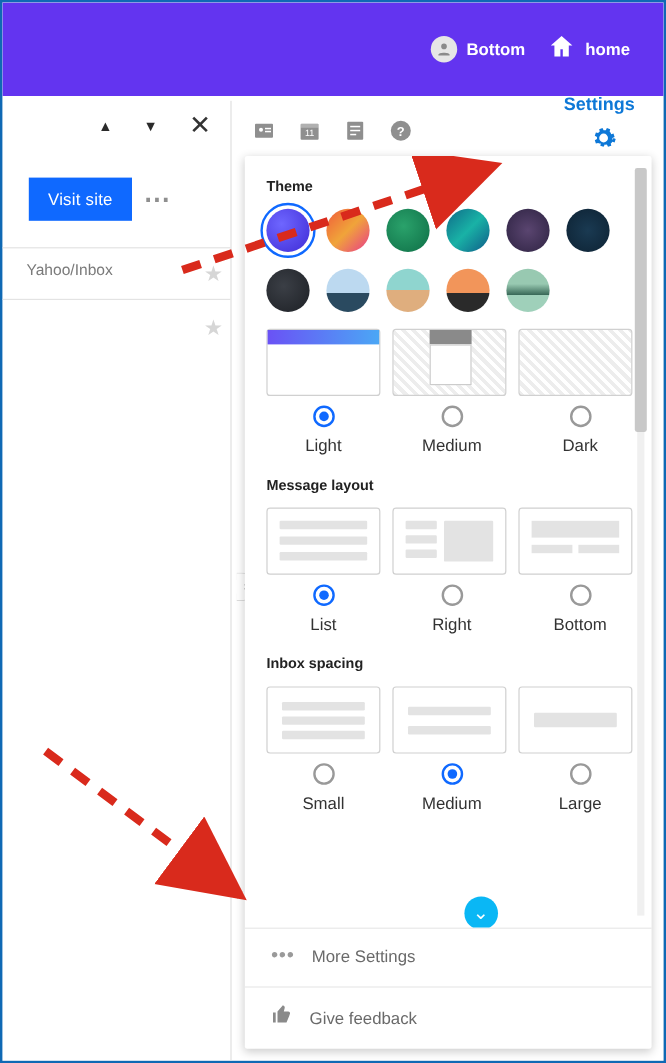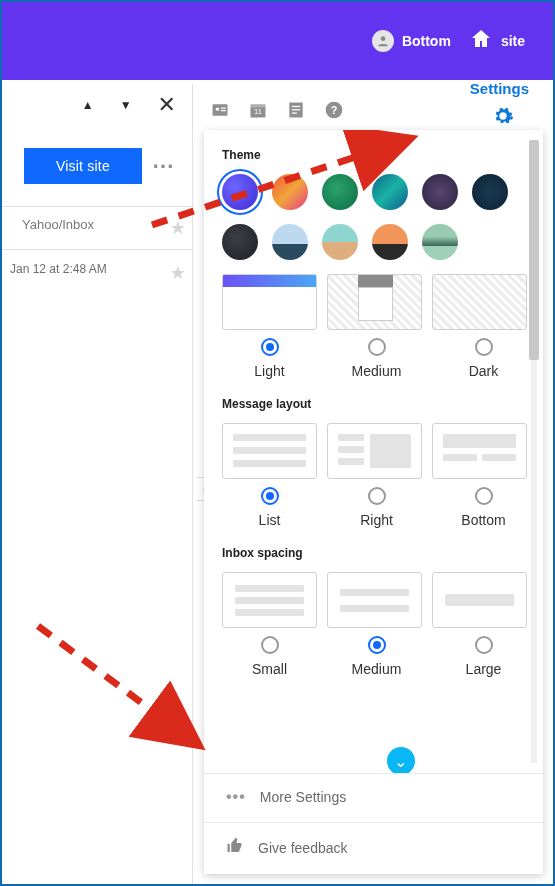--- a/index.html
+++ b/index.html
@@ -22,21 +22,21 @@
 .sub-icon svg { width: 20px; height: 20px; fill:#8f8f8f; }
 .spacer { flex: 1; }
 .settings-link { color: #0e78d7; font-size: 15px; font-weight: 600; margin-right: 8px; }
 .gear-icon svg { width: 22px; height: 22px; fill: #0e78d7; }
 .gear-wrap { display:flex; align-items:center; gap:8px; padding-right: 16px; flex-direction: column; }
 
 .divider-v { position: absolute; top: 82px; bottom: 0; left: 190px; width: 1px; background: #e0e0e0; }
 
 .left-col { position: absolute; top: 128px; left: 0; width: 190px; padding: 0; }
 .visit-row { display:flex; align-items:center; gap:10px; padding-left: 22px; padding-top: 18px;}
-.visit-btn { background:#0f69ff; color:#fff; font-size:14px; border:none; padding:10px 32px; font-weight:500; letter-spacing:.2px; }
+.visit-btn { background:#0f69ff; color:#fff; font-size:14px; border:none; padding:10px 16px; font-weight:500; letter-spacing:.2px; }
 .dots { color:#8f8f8f; font-size:22px; letter-spacing:1px; font-weight:bold; }
 .folder-row { border-top:1px solid #e3e3e3; border-bottom:1px solid #e3e3e3; margin-top: 22px; padding: 10px 0 10px 20px; font-size: 13px; color:#7a7a7a; display:flex; align-items:flex-start; }
 .star { margin-left:auto; margin-right:6px; font-size:18px; color:#d6d6d6; }
 .ts-row { padding: 12px 0 6px 8px; font-size: 12px; color:#6d6d6d; display:flex; }
 
 .panel { position:absolute; top: 128px; left: 202px; right: 10px; bottom: 10px; background:#fff; box-shadow: 0 2px 8px rgba(0,0,0,.2); border-radius: 2px; display:flex; flex-direction:column; }
 .panel-scroll { overflow:hidden; padding: 14px 6px 0 18px; flex:1; position:relative; }
 .sect-title { font-size: 12px; font-weight: 700; margin: 4px 0 12px; color:#222; }
 
 .swatch-row { display:flex; gap: 14px; margin-bottom: 14px; }
@@ -110,21 +110,21 @@
         </svg>
     </span>
     <span class="topbar-label">Bottom</span>
   </div>
   <div class="home-group">
     <span class="home-icon">
       <svg viewBox="0 0 24 24">
           <path d="M12 3l9 8h-3v9h-5v-6H11v6H6v-9H3z"></path>
         </svg>
     </span>
-    <span class="topbar-label">site</span>
+    <span class="topbar-label">home</span>
   </div>
 </div>
 
 <div class="subbar">
   <div class="left-sub">
     <span class="tri-up">▲</span>
     <span class="tri-down">▼</span>
     <span class="close-x">✕</span>
   </div>
   <div class="right-sub">
@@ -167,21 +167,20 @@
 <div class="left-col">
   <div class="visit-row">
     <button class="visit-btn">Visit site</button>
     <span class="dots">⋯</span>
   </div>
   <div class="folder-row">
     <span>Yahoo/Inbox</span>
     <span class="star">★</span>
   </div>
   <div class="ts-row">
-    <span>Jan 12 at 2:48 AM</span>
     <span class="star">★</span>
   </div>
 </div>
 
 <div class="panel">
   <div class="panel-scroll">
     <div class="sect-title">Theme</div>
     <div class="swatch-row">
       <div class="swatch sw-blue sel"></div>
       <div class="swatch sw-sunset"></div>

